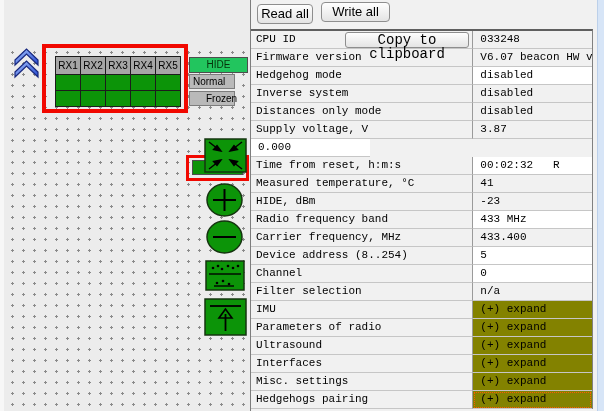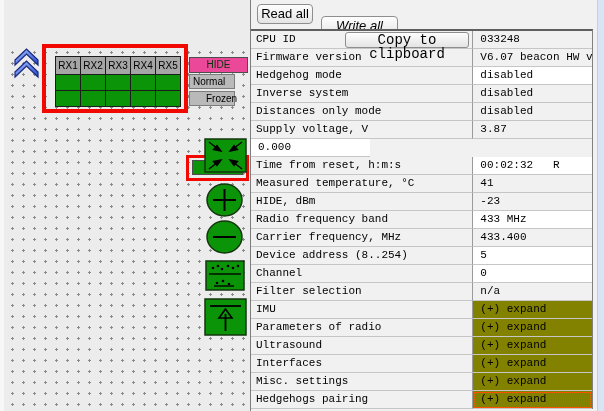--- a/index.html
+++ b/index.html
@@ -14,41 +14,41 @@
   .chevron{position:absolute;left:13px;top:46px;width:27px;height:33px;cursor:pointer;}
 
   .red-frame{position:absolute;left:42px;top:44px;width:146px;height:69px;
              border:4px solid #f10800;box-sizing:border-box;}
   .rx-table{position:absolute;left:9px;top:8px;border-collapse:collapse;}
   .rx-table th{width:24px;height:17px;background:#a6a6a6;border:1px solid #1c1c1c;
                font-size:10px;font-weight:normal;color:#000;padding:0;}
   .rx-table td{width:24px;height:15px;background:#0c9408;border:1px solid #1c1c1c;padding:0;}
 
   .pbtn{position:absolute;box-sizing:border-box;font-size:10px;line-height:14px;cursor:pointer;}
-  .btn-hide{left:189px;top:57px;width:59px;height:16px;background:#ec4899;
+  .btn-hide{left:189px;top:57px;width:59px;height:16px;background:#22c55e;
             border:1px solid #4d4d4d;color:#06320a;text-align:center;}
   .btn-normal{left:189px;top:74px;width:46px;height:15px;background:#b9b9b9;
               border:1px solid #7d7d7d;text-align:left;padding-left:3px;}
   .btn-frozen{left:189px;top:91px;width:46px;height:15px;background:#b9b9b9;
               border:1px solid #7d7d7d;text-align:left;padding-left:16px;}
   .agc-frame{position:absolute;left:186px;top:107px;width:63px;height:26px;
              border:3px solid #f10800;box-sizing:border-box;margin-top:48px;}
   .btn-agc{position:absolute;left:3px;top:2px;width:51px;height:15px;background:#0c9408;
            border:1px solid #4d4d4d;color:#06320a;text-align:center;font-size:10px;
            line-height:13px;box-sizing:border-box;cursor:pointer;}
   .tool{position:absolute;cursor:pointer;}
 
   
   .right-panel{position:absolute;left:250px;top:0;width:347px;height:411px;
                background:#f1f1f1;border-left:1px solid #7d7d7d;box-sizing:border-box;}
   .btn-win{position:absolute;height:20px;background:linear-gradient(#fefefe,#e4e4e4);
            border:1px solid #8e8e8e;border-radius:4px;font-size:13px;line-height:18px;
            text-align:center;cursor:pointer;box-sizing:border-box;}
   .btn-read{left:6px;top:4px;width:56px;}
-  .btn-write{left:70px;top:16px;width:77px;font-style:italic;}
+  .btn-write{left:70px;top:2px;width:69px;}
 
   .prop-table{position:absolute;left:0;top:29px;width:342px;border-top:2px solid #5f5f5f;
               border-right:1px solid #808080;box-sizing:border-box;}
   .row{display:flex;height:18px;box-sizing:border-box;position:relative;font-family:Liberation Mono, monospace;}
   .lbl{width:223px;background:#f1f1f1;border-bottom:1px solid #c6c6c6;
        border-right:1px solid #9a9a9a;font-size:11px;line-height:17px;padding-left:5px;
        box-sizing:border-box;overflow:hidden;white-space:nowrap;}
   .val{width:119px;border-bottom:1px solid #c6c6c6;font-size:11px;line-height:17px;
        padding-left:7px;box-sizing:border-box;white-space:pre;overflow:hidden;}
   .bg-gray{background:#f1f1f1;}

